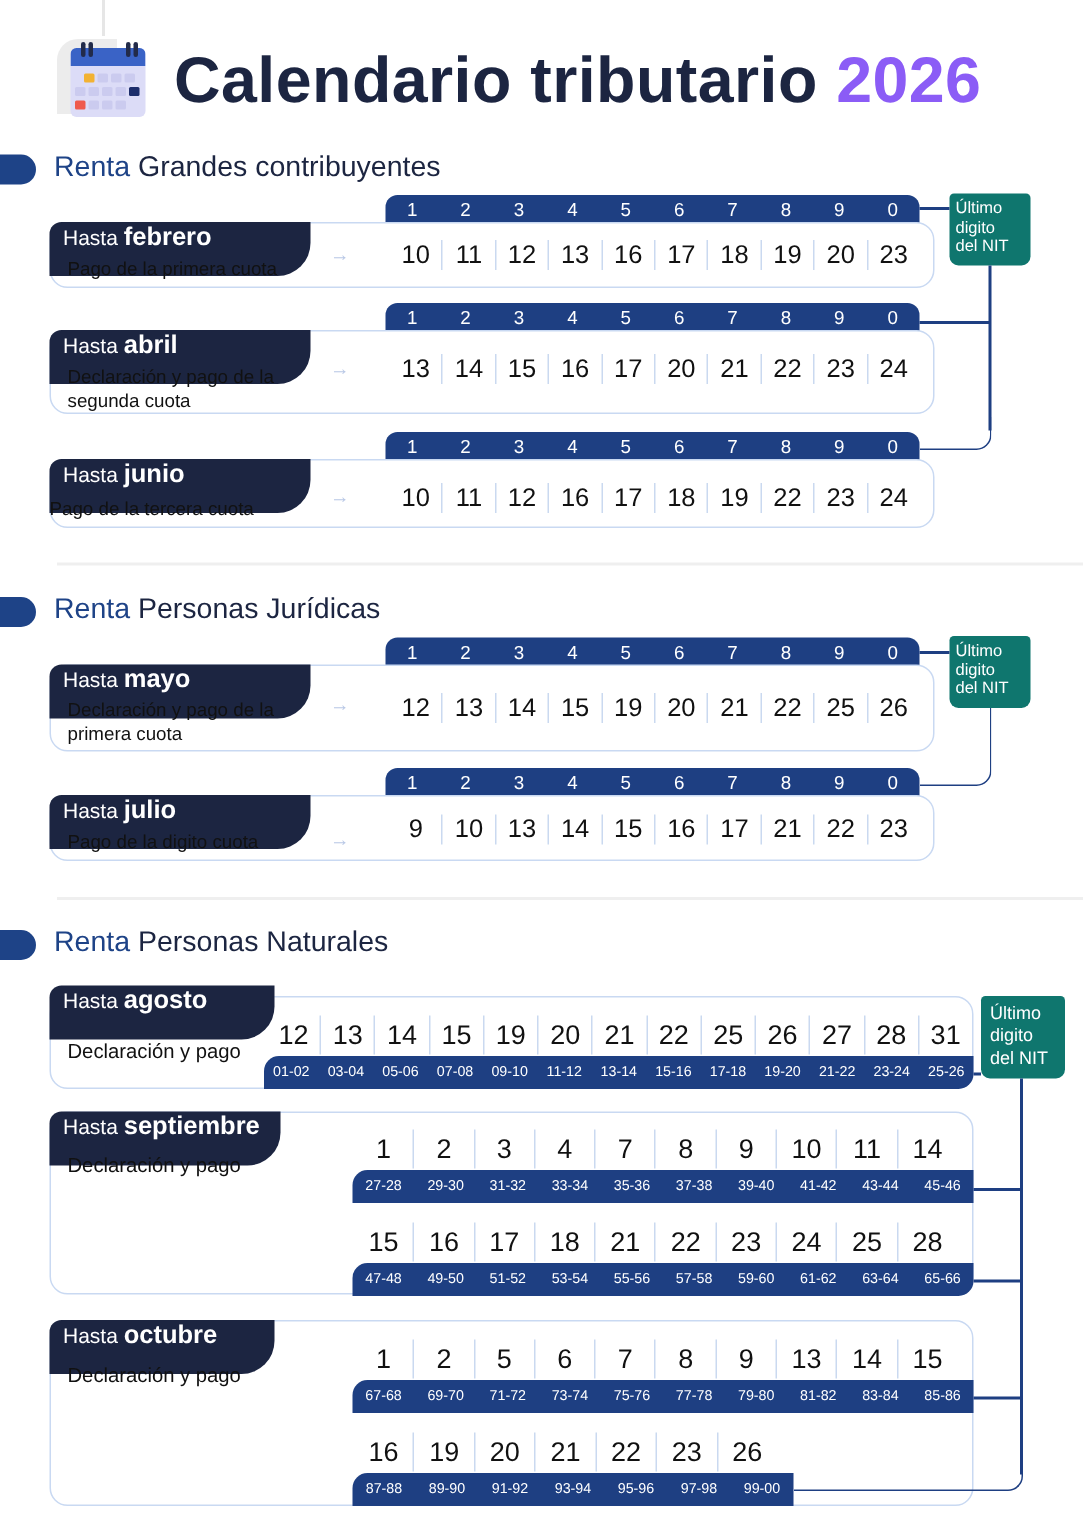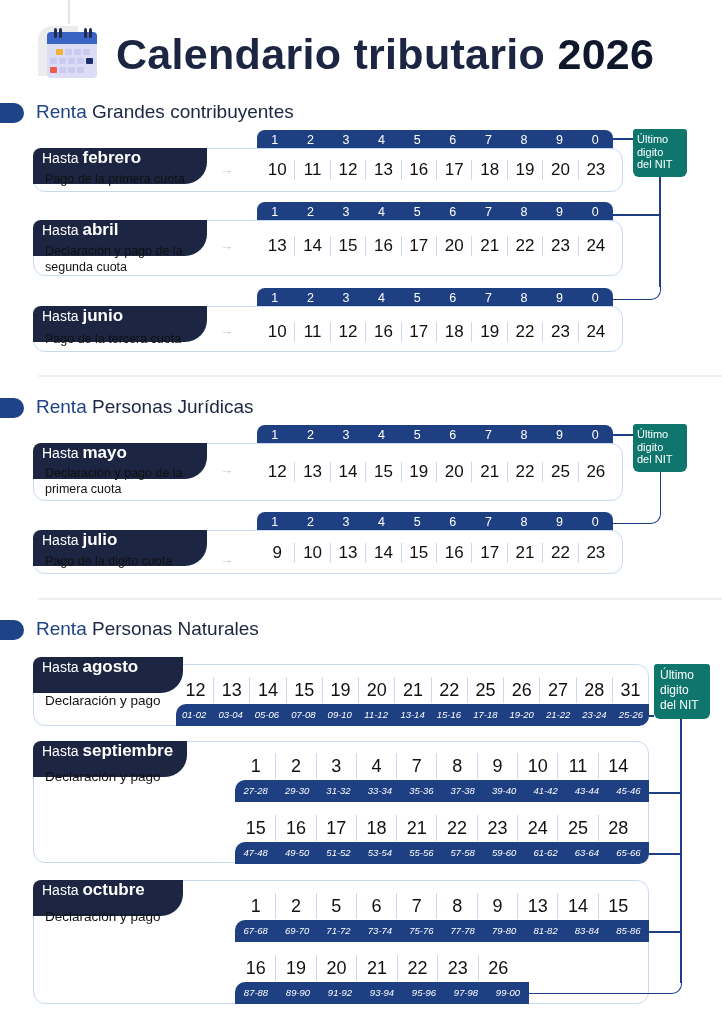--- a/index.html
+++ b/index.html
@@ -7,42 +7,42 @@
   .abs { position: absolute; }
   
   .hang { left: 68px; top: 0; width: 2px; height: 24px; background: #e6e6e6; }
   .cal { left: 38px; top: 22px; width: 66px; height: 56px; }
   .cal .shadow { position:absolute; left:0; top:4px; width:40px; height:50px; background:#ececec; border-radius: 14px 0 0 0; }
   .cal .body { position:absolute; left:9px; top:10px; width:50px; height:46px; background:#dcdcf7; border-radius: 4px; overflow:hidden; }
   .cal .top { position:absolute; left:0; top:0; width:50px; height:12px; background:#3a63c6; }
   .cal .ring { position:absolute; top:-4px; width:3px; height:10px; background:#222b4a; border-radius:2px; }
   .cal .cell { position:absolute; width:7px; height:6px; background:#cbcbef; border-radius:1px; }
   .title { left: 116px; top: 30px; font-size: 43px; font-weight: bold; color: #1c2541; letter-spacing: 0.3px; white-space: nowrap; }
-  .title .yr { color: #0f172a; }
+  .title .yr { color: #8b5cf6; }
   
   .sec-pill { left: -12px; width: 36px; height: 20px; background: #1e4387; border-radius: 10px; }
   .sec-title { left: 36px; font-size: 19px; white-space: nowrap; color: #1c2541; }
   .sec-title .a { color: #1e4387; }
   .divider { left: 38px; right: 0; height: 2px; background: #efefef; }
   
   .card { border: 1.5px solid #c9d9f2; border-radius: 12px; background: #fff; }
   .label { height: 36px; background: #1c2541; color: #fff; border-radius: 8px 0 22px 0; font-size: 14px; line-height: 20px; padding-left: 9px; white-space: nowrap; }
   .label b { font-size: 17px; }
   .desc { font-size: 12.5px; color: #111; line-height: 16px; }
   .arrow { color: #b9c8e6; font-size: 13px; }
   .digits { height: 19px; background: #1e3f82; border-radius: 8px 8px 0 0; display: flex; }
   .digits span { flex: 1; color: #fff; font-size: 12.5px; text-align: center; line-height: 20px; }
   .days { display: flex; align-items: center; }
   .days span { flex: 1; text-align: center; font-size: 17px; color: #111; border-left: 1.5px solid #cad9f0; line-height: 20px; }
   .days span:first-child { border-left: none; }
   .nit { width: 54px; background: #0f766e; color: #fff; font-size: 11px; line-height: 12.5px; padding: 4px 4px; border-radius: 3px 3px 6px 6px; }
   .line-h { height: 1.5px; background: #1e3f82; }
   .line-v { width: 1.5px; background: #1e3f82; }
   .nbar { display: flex; background: #1e3f82; height: 22px; border-radius: 10px 0 0 0; }
-  .nbar span { flex: 1; color: #fff; font-size: 9.5px; text-align: center; line-height: 22px; white-space: nowrap; font-style: italic; }
+  .nbar span { flex: 1; color: #fff; font-size: 9.5px; text-align: center; line-height: 22px; white-space: nowrap; }
   .ndays { display:flex; }
   .ndays span { flex:1; text-align:center; font-size: 18px; line-height: 26px; border-left: 1.5px solid #cad9f0; }
   .ndays span:first-child { border-left: none; }
 </style>
 </head>
 <body>
 
 <div class="abs hang"></div>
 <div class="abs cal">
   <div class="shadow"></div>
@@ -145,21 +145,21 @@
     <span>4</span>
     <span>5</span>
     <span>6</span>
     <span>7</span>
     <span>8</span>
     <span>9</span>
     <span>0</span>
 </div>
 <div class="abs card" style="left:33px;top:306px;width:590px;height:46px"></div>
 <div class="abs label" style="left:33px;top:306px;width:174px"><span>Hasta</span> <b>junio</b></div>
-<div class="abs desc" style="left:45px;top:331px">Pago de la tercera cuota</div>
+<div class="abs desc" style="left:33px;top:331px">Pago de la tercera cuota</div>
 <div class="abs arrow" style="left:220px;top:323px">→</div>
 <div class="abs days" style="left:260px;top:322px;width:353px">
   <span>10</span>
     <span>11</span>
     <span>12</span>
     <span>16</span>
     <span>17</span>
     <span>18</span>
     <span>19</span>
     <span>22</span>

